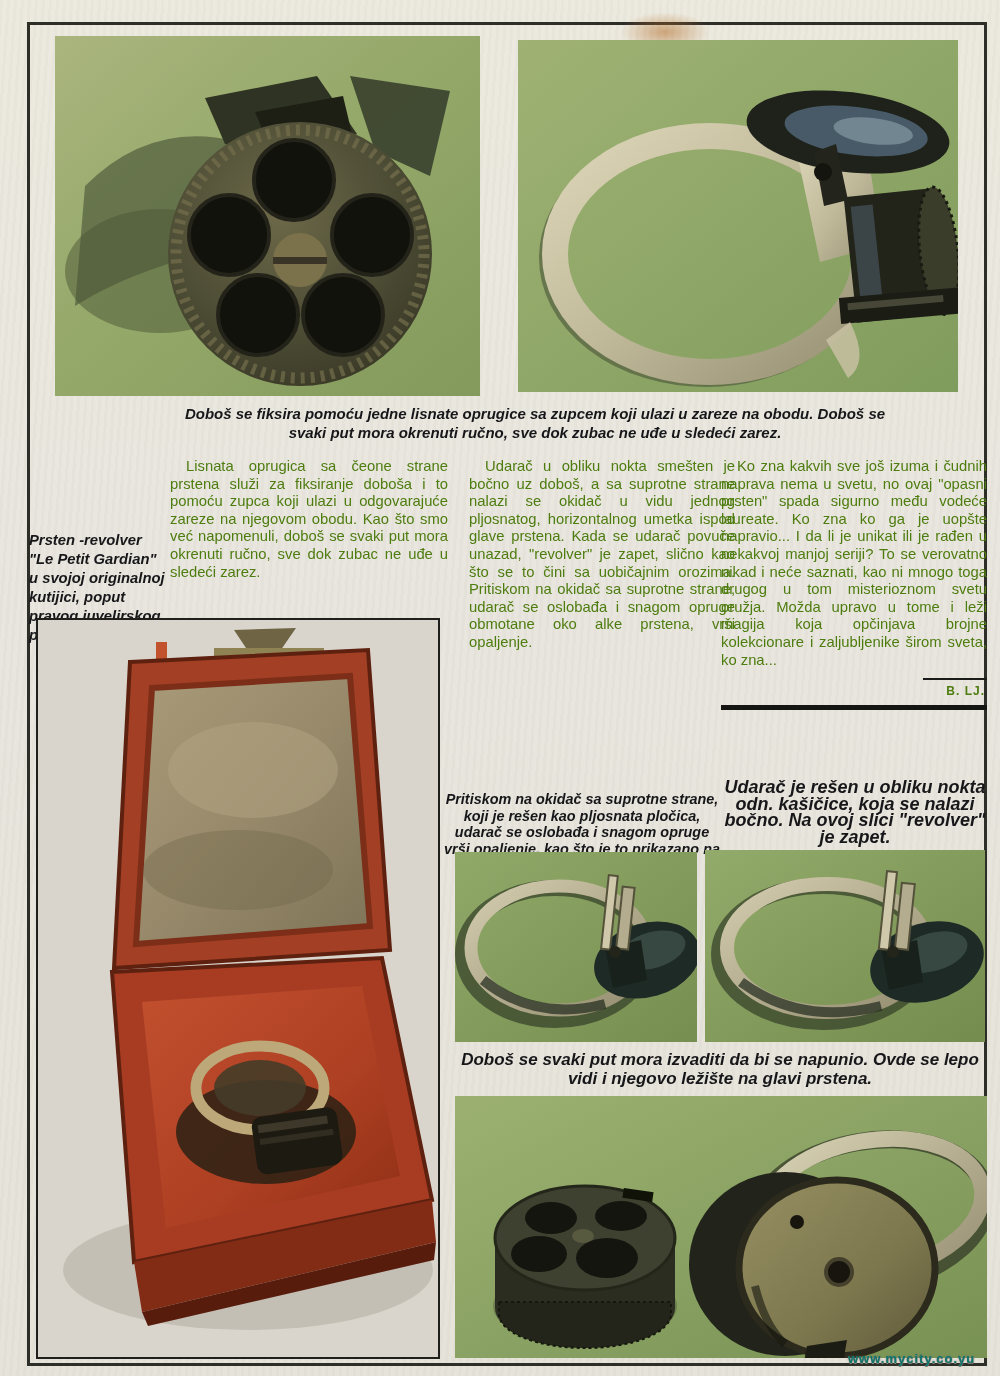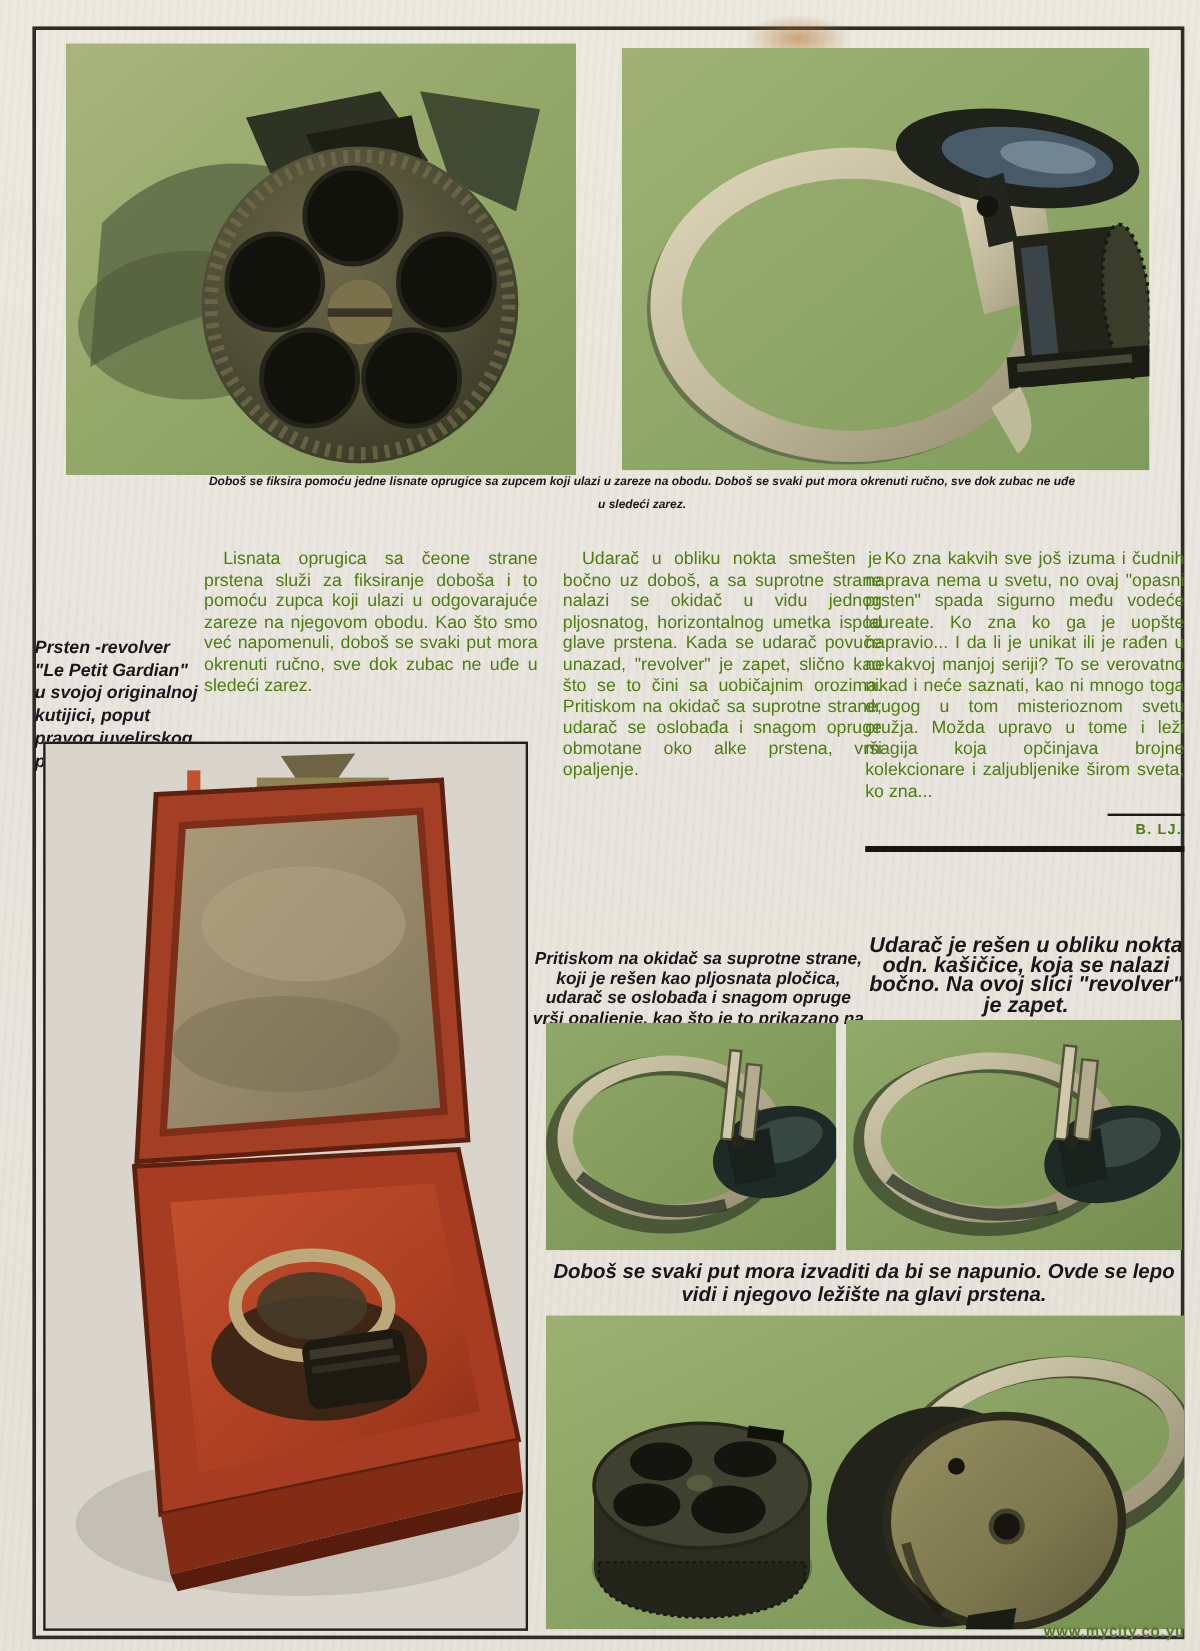--- a/index.html
+++ b/index.html
@@ -24,22 +24,22 @@
   .bodycol{
     position:absolute;font-size:14.8px;line-height:17.6px;text-align:justify;color:#4d7c0f;
   }
   .bodycol p{margin:0 0 9px 0;text-indent:16px;}
   .bodycol p.noind{text-indent:0;}
   .sig{margin-top:2px;}
   .sig-thin{height:2px;background:#1a1a18;width:64px;margin-left:auto;margin-bottom:3px;}
   .sig-name{text-align:right;font-weight:bold;font-size:12px;letter-spacing:1px;padding-right:2px;}
   .sig-thick{height:5px;background:#151513;width:100%;margin-top:4px;}
   .watermark{
-    position:absolute;left:870px;top:1351px;font-size:13px;font-weight:normal;letter-spacing:1px;
-    color:#4d7c0f;text-shadow:0 0 2px #716c5f, 0 1px 0 #8d887a;
+    position:absolute;left:848px;top:1351px;font-size:13px;font-weight:bold;letter-spacing:1px;
+    color:#0f766e;text-shadow:0 0 2px #716c5f, 0 1px 0 #8d887a;
   }
   .stain{
     position:absolute;border-radius:50%;pointer-events:none;
     background:radial-gradient(closest-side, rgba(178,108,40,.55), rgba(178,108,40,0));
   }
 </style>
 </head>
 <body>
 
 <div class="frame"></div>
@@ -109,21 +109,21 @@
   <path d="M296 112 L318 104 L330 160 L306 166 Z" fill="#23251c"></path>
   <circle cx="305" cy="132" r="9" fill="#14150f"></circle>
   <g transform="rotate(-5 390 268)">
     <rect x="322" y="252" width="128" height="26" fill="#1b1d14"></rect>
     <rect x="330" y="258" width="96" height="7" fill="#585a44" opacity=".7"></rect>
   </g>
   <path d="M332 282 Q352 322 330 338 L308 300 Z" fill="#c8c1a2" opacity=".85"></path>
 </svg>
 </div>
 
-<div class="cap center" style="position:absolute;left:172px;top:392px;width:726px;font-size:10px;line-height:19px;">Doboš se fiksira pomoću jedne lisnate oprugice sa zupcem koji ulazi u zareze na obodu. Doboš se svaki put mora okrenuti ručno, sve dok zubac ne uđe u sledeći zarez.</div>
+<div class="cap center" style="position:absolute;left:172px;top:404px;width:726px;font-size:15px;line-height:19px;">Doboš se fiksira pomoću jedne lisnate oprugice sa zupcem koji ulazi u zareze na obodu. Doboš se svaki put mora okrenuti ručno, sve dok zubac ne uđe u sledeći zarez.</div>
 
 <div class="bodycol" style="left:170px;top:458px;width:278px;">
   <p>Lisnata oprugica sa čeone strane prstena služi za fiksiranje doboša i to pomoću zupca koji ulazi u odgovarajuće zareze na njegovom obodu. Kao što smo već napomenuli, doboš se svaki put mora okrenuti ručno, sve dok zubac ne uđe u sledeći zarez.</p>
 </div>
 
 <div class="bodycol" style="left:469px;top:458px;width:266px;">
   <p>Udarač u obliku nokta smešten je bočno uz doboš, a sa suprotne strane nalazi se okidač u vidu jednog pljosnatog, horizontalnog umetka ispod glave prstena. Kada se udarač povuče unazad, "revolver" je zapet, slično kao što se to čini sa uobičajnim orozima. Pritiskom na okidač sa suprotne strane, udarač se oslobađa i snagom opruge obmotane oko alke prstena, vrši opaljenje.</p>
 </div>
 
 <div class="bodycol" style="left:721px;top:458px;width:266px;">

